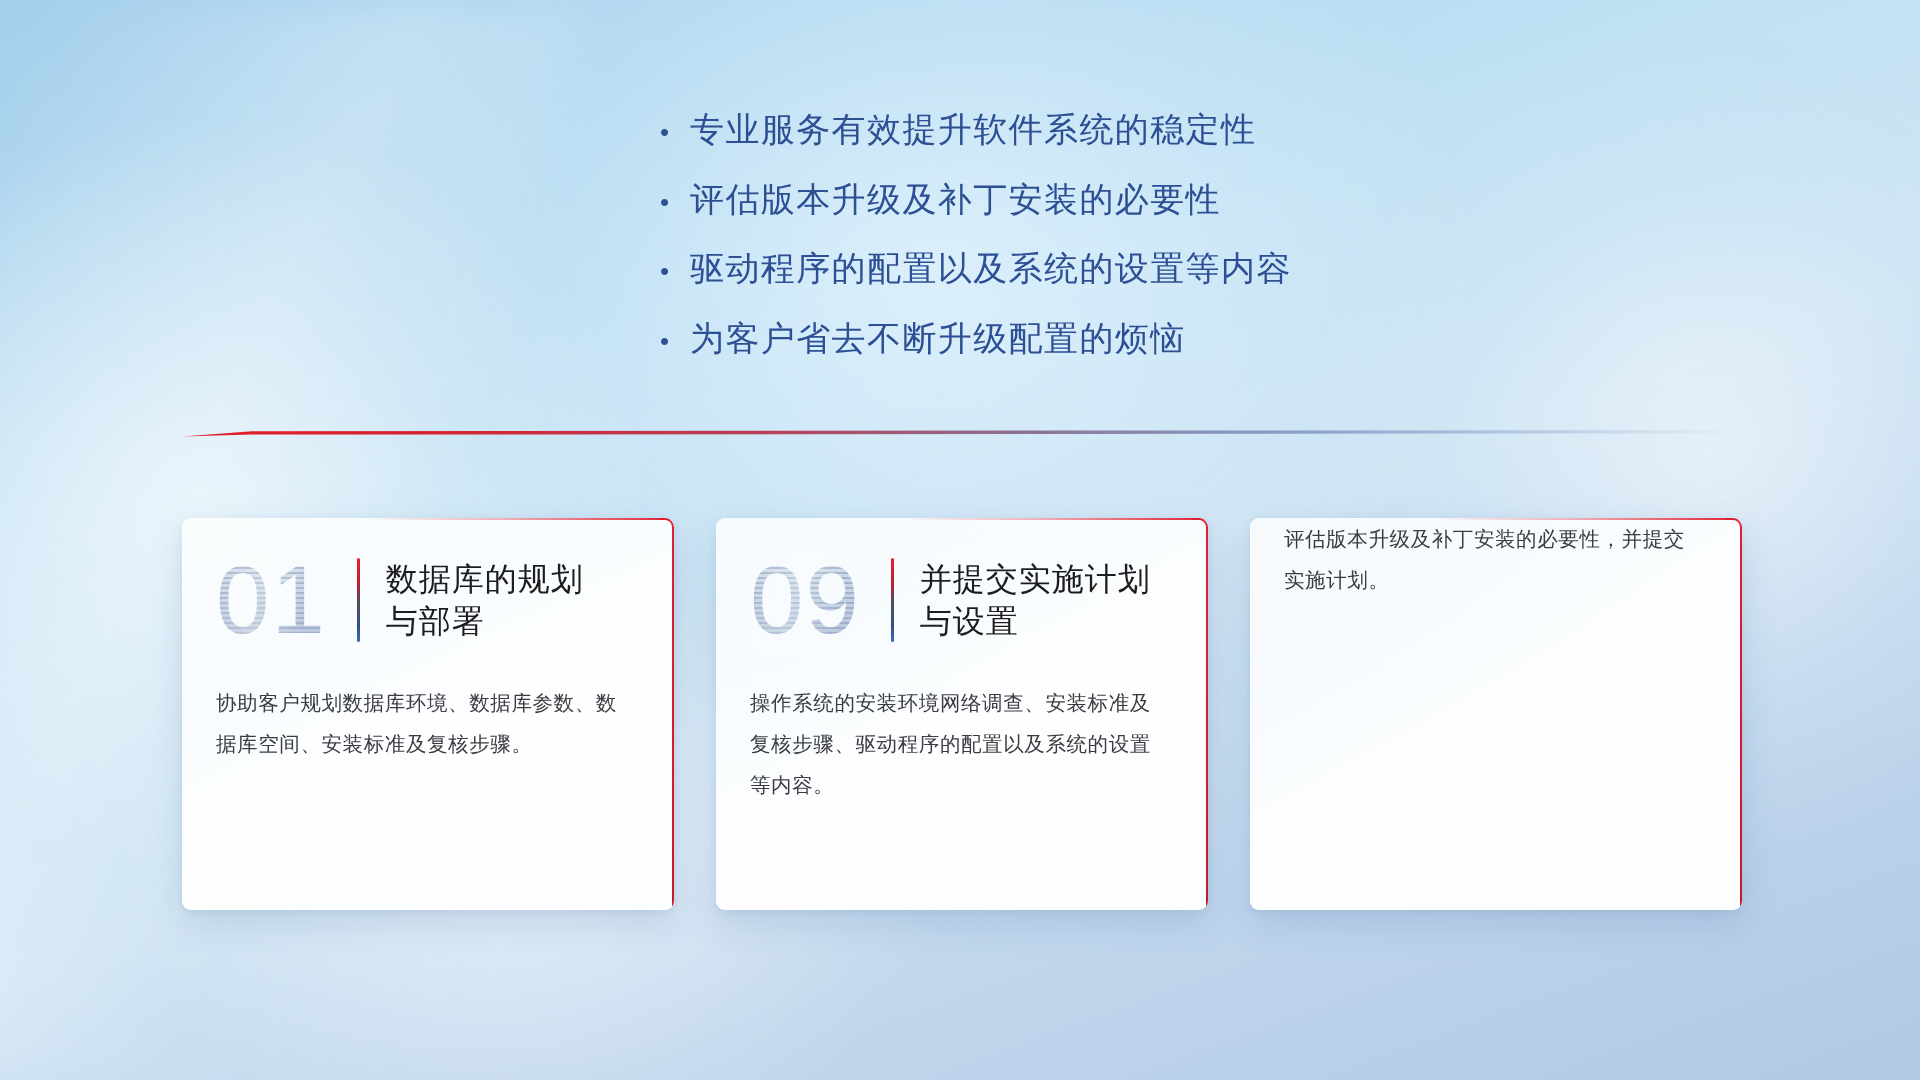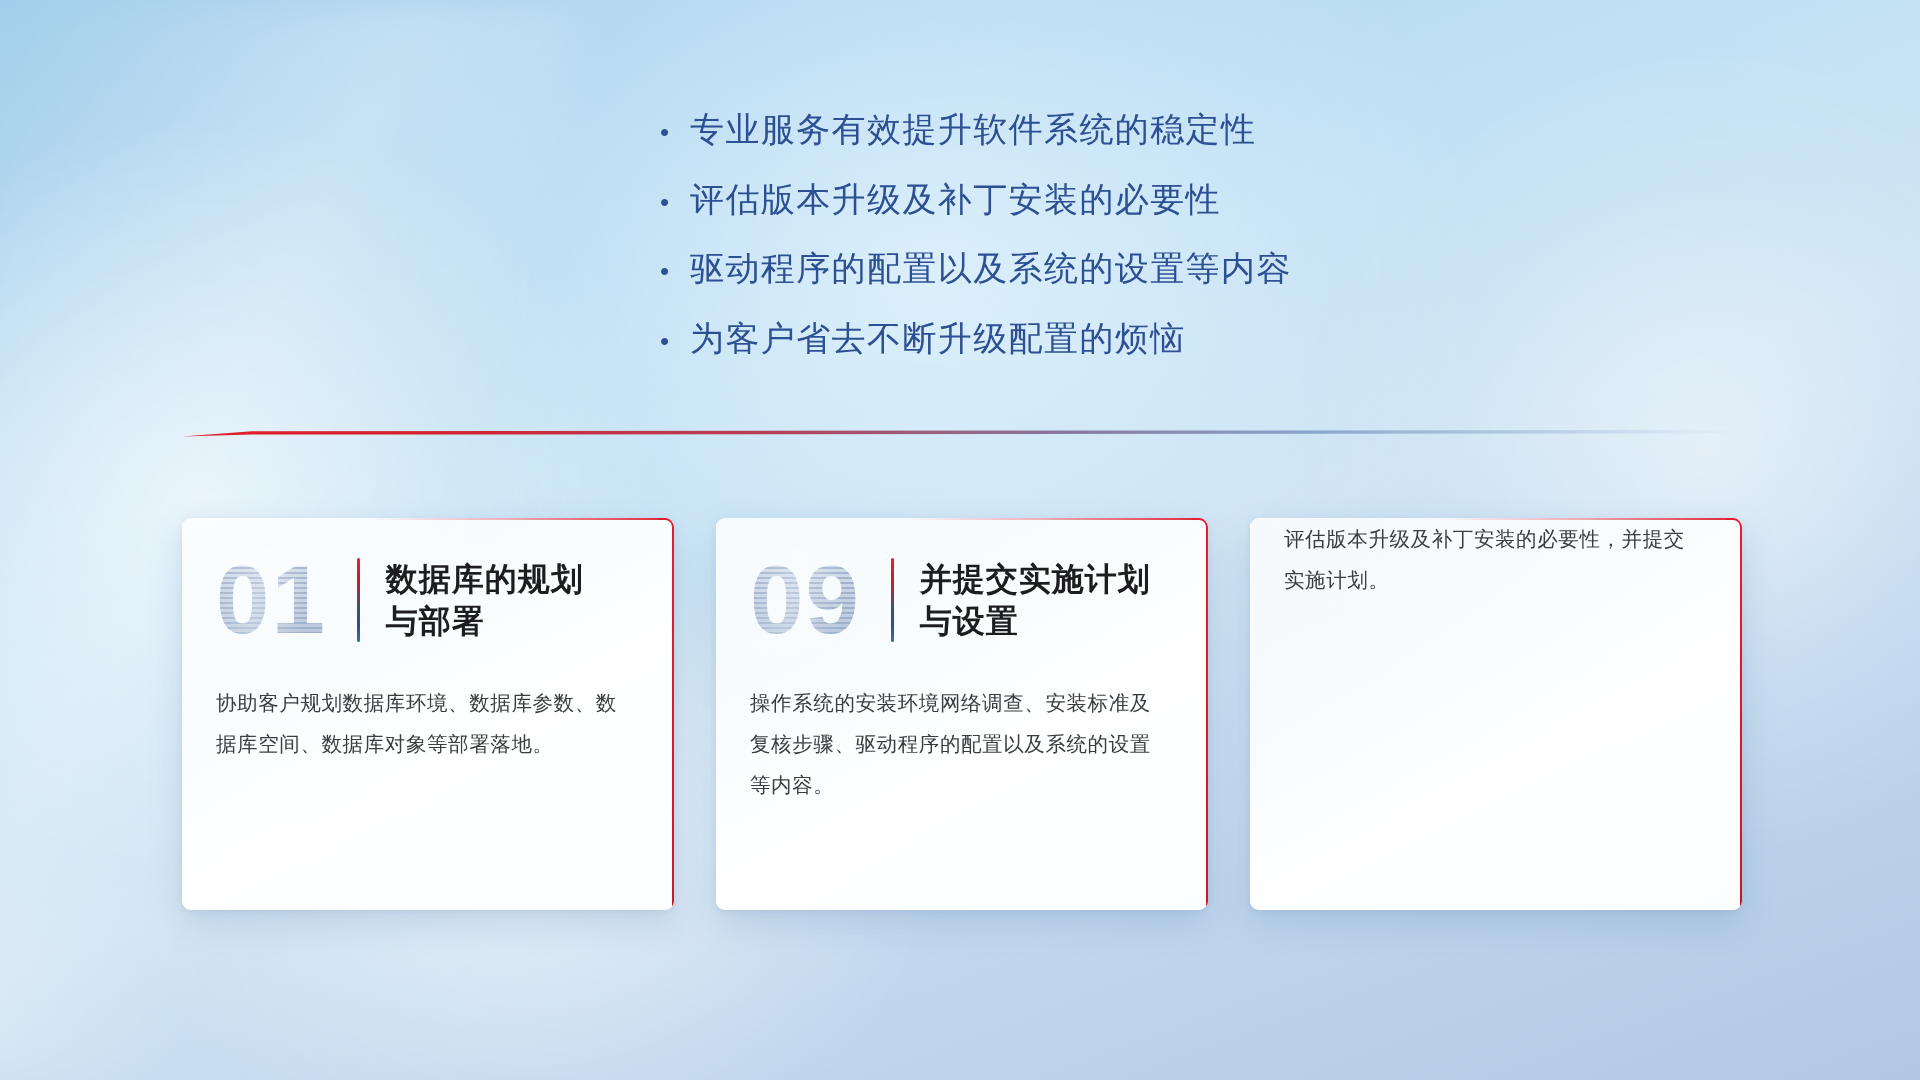--- a/index.html
+++ b/index.html
@@ -130,21 +130,21 @@
     align-items: center;
     height: 164px;
     padding-left: 34px;
   }
 
   
   .card-number {
     position: relative;
     flex: 0 0 auto;
     font-size: 96px;
-    font-weight: 700;
+    font-weight: 400;
     letter-spacing: 2px;
     line-height: 1;
     color: #8fa4c4;
     -webkit-background-clip: text;
     background-clip: text;
     -webkit-text-fill-color: transparent;
     background-image:
       repeating-linear-gradient(
         180deg,
         rgba(90,118,162,0.78) 0px,
@@ -168,21 +168,21 @@
     width: 3px;
     height: 84px;
     margin: 0 26px 0 30px;
     background: linear-gradient(180deg, #e8212f 0%, #c01f2e 28%, #4a4e63 56%, #2f4f88 82%, #3f6fb5 100%);
     border-radius: 2px;
   }
 
   .card-title {
     color: #1d1d20;
     font-size: 32px;
-    font-weight: 700;
+    font-weight: 400;
     line-height: 1.32;
     letter-spacing: 1px;
     white-space: pre-line;
   }
 
   .card-body {
     padding: 0 42px 0 34px;
     color: #3a3c42;
     font-size: 20.5px;
     line-height: 2.0;
@@ -242,21 +242,21 @@
       <div class="card-edge-left"></div>
       <div class="card-edge-top"></div>
       <div class="card-corner"></div>
       <div class="card-edge-right"></div>
       <div class="card-head">
         <div class="card-number">01</div>
         <div class="card-rule"></div>
         <div class="card-title">数据库的规划
 与部署</div>
       </div>
-      <div class="card-body">协助客户规划数据库环境、数据库参数、数据库空间、数据库对象等部署落地。</div>
+      <div class="card-body">协助客户规划数据库环境、数据库参数、数据库空间、安装标准及复核步骤。</div>
     </div>
 
     <div class="card">
       <div class="card-edge-left"></div>
       <div class="card-edge-top"></div>
       <div class="card-corner"></div>
       <div class="card-edge-right"></div>
       <div class="card-head">
         <div class="card-number">09</div>
         <div class="card-rule"></div>

